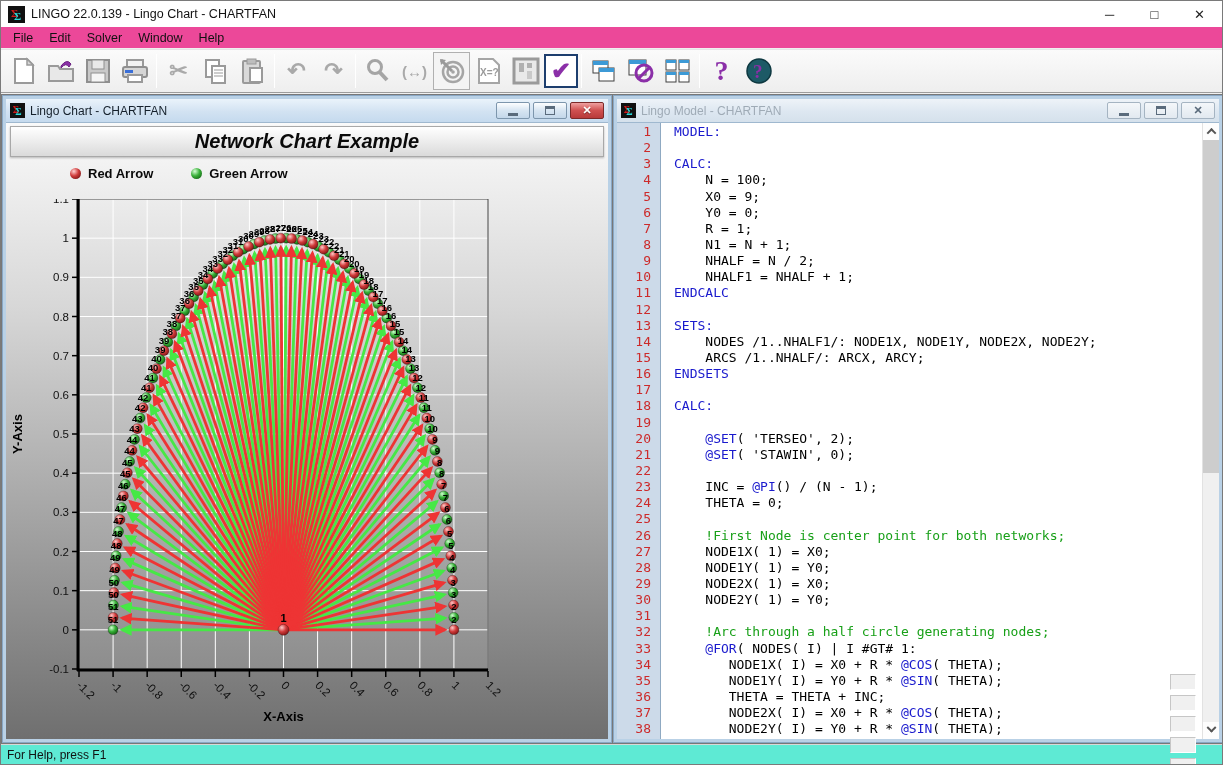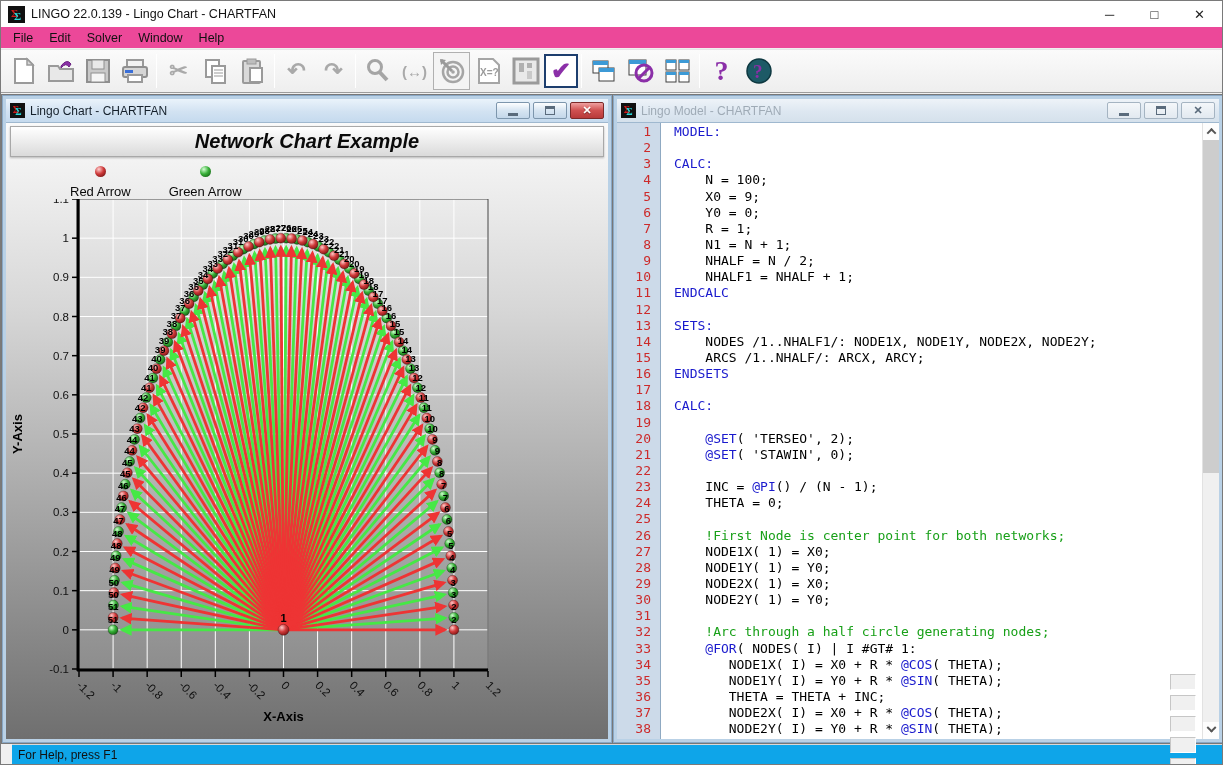--- a/index.html
+++ b/index.html
@@ -43,21 +43,21 @@
   .cw-btn.close-active { background:linear-gradient(#efa0a0,#cf5050 50%,#b83a3a); border-color:#7c2a2a; }
   .cw-btn .g-x { font-size:11px; font-weight:bold; color:#ffffff; line-height:1; text-shadow:0 1px 1px rgba(0,0,0,.4); }
   .cw-btn.inactive .g-x { color:#5a6b7c; text-shadow:none; }
   .cw-client { flex:1; position:relative; overflow:hidden; }
 
   
   #chart-client { background:linear-gradient(#fafafa,#d7d7d7 30%,#6f6f6f); }
   .chart-title-panel { margin:3px 4px 0 4px; height:31px; background:linear-gradient(#ffffff,#dadada); border:1px solid #a8a8a8; box-shadow:0 1px 2px rgba(0,0,0,.25); display:flex; align-items:center; justify-content:center; }
   .chart-title-text { font-size:20px; font-weight:bold; font-style:italic; color:#0a0a0a; }
   .chart-legend { display:flex; gap:38px; margin:9px 0 0 64px; align-items:center; }
-  .legend-item { display:flex; align-items:center; gap:7px; font-size:13px; font-weight:normal; color:#0a0a0a;flex-direction:column; }
+  .legend-item { display:flex; align-items:center; gap:7px; font-size:13px; font-weight:bold; color:#0a0a0a; }
   .legend-dot { width:11px; height:11px; border-radius:50%; }
   .legend-dot.red { background:radial-gradient(circle at 35% 30%, #ffd0d0, #cf3a3a 45%, #550707); }
   .legend-dot.green { background:radial-gradient(circle at 35% 30%, #d6ffd6, #39b039 45%, #074a07); }
   #chart-svg { position:absolute; left:0; top:76px; }
 
   
   #code-client { background:#ffffff; display:flex; }
   .gutter { width:44px; background:#ccdae9; border-right:1px solid #8fa9c2; flex:0 0 auto; padding-top:1px; }
   .ln { height:16.15px; line-height:16.15px; font-family:"DejaVu Sans Mono", monospace; font-size:13px; text-align:right; padding-right:9px; color:var(--c-linenum,#cc2a2a); }
   .code-pane { flex:1; padding:1px 0 0 13px; overflow:hidden; }
@@ -66,21 +66,21 @@
   .cl .c { color:var(--c-comment,#18a018); }
   .vscroll { width:17px; flex:0 0 auto; background:#f0f0f0; position:relative; border-left:1px solid #e2e2e2; }
   .vs-arrow { position:absolute; left:0; width:17px; height:17px; background:#fdfdfd; display:flex; align-items:center; justify-content:center; }
   .vs-arrow.up { top:0; } .vs-arrow.down { bottom:0; }
   .chev { width:7px; height:7px; border-left:2px solid #555; border-top:2px solid #555; }
   .chev.u { transform:rotate(45deg) translate(1px,1px); }
   .chev.d { transform:rotate(225deg) translate(2px,2px); }
   .vs-thumb { position:absolute; left:0; top:17px; width:17px; height:54%; background:#cdcdcd; }
 
   
-  .statusbar { position:absolute; left:11px; right:0; bottom:0; height:20px; background:#0ea5e9; border-top:1px solid #d8d8d8; display:flex; align-items:center; font-size:12px; color:#111; }
+  .statusbar { position:absolute; left:0; right:0; bottom:0; height:20px; background:#5eead4; border-top:1px solid #d8d8d8; display:flex; align-items:center; font-size:12px; color:#111; }
   .sb-text { padding-left:6px; }
   .sb-cells { margin-left:auto; display:flex; gap:5px; align-items:center; margin-right:4px;flex-direction:column; }
   .sb-cell { height:16px; border:1px solid #c6c6c6; border-right-color:#ffffff; border-bottom-color:#ffffff; background:#f0f0f0; }
   .sb-cell.c-sm { width:26px; } .sb-cell.c-lg { width:70px; }
   .sb-time { width:54px; text-align:center; line-height:16px; }
   .sb-grip { width:14px; height:14px; margin-right:1px; background:
      linear-gradient(135deg, transparent 50%, #bbb 50%, #bbb 57%, transparent 57%, transparent 70%, #bbb 70%, #bbb 77%, transparent 77%, transparent 90%, #bbb 90%);
   }
 </style>
 </head>

